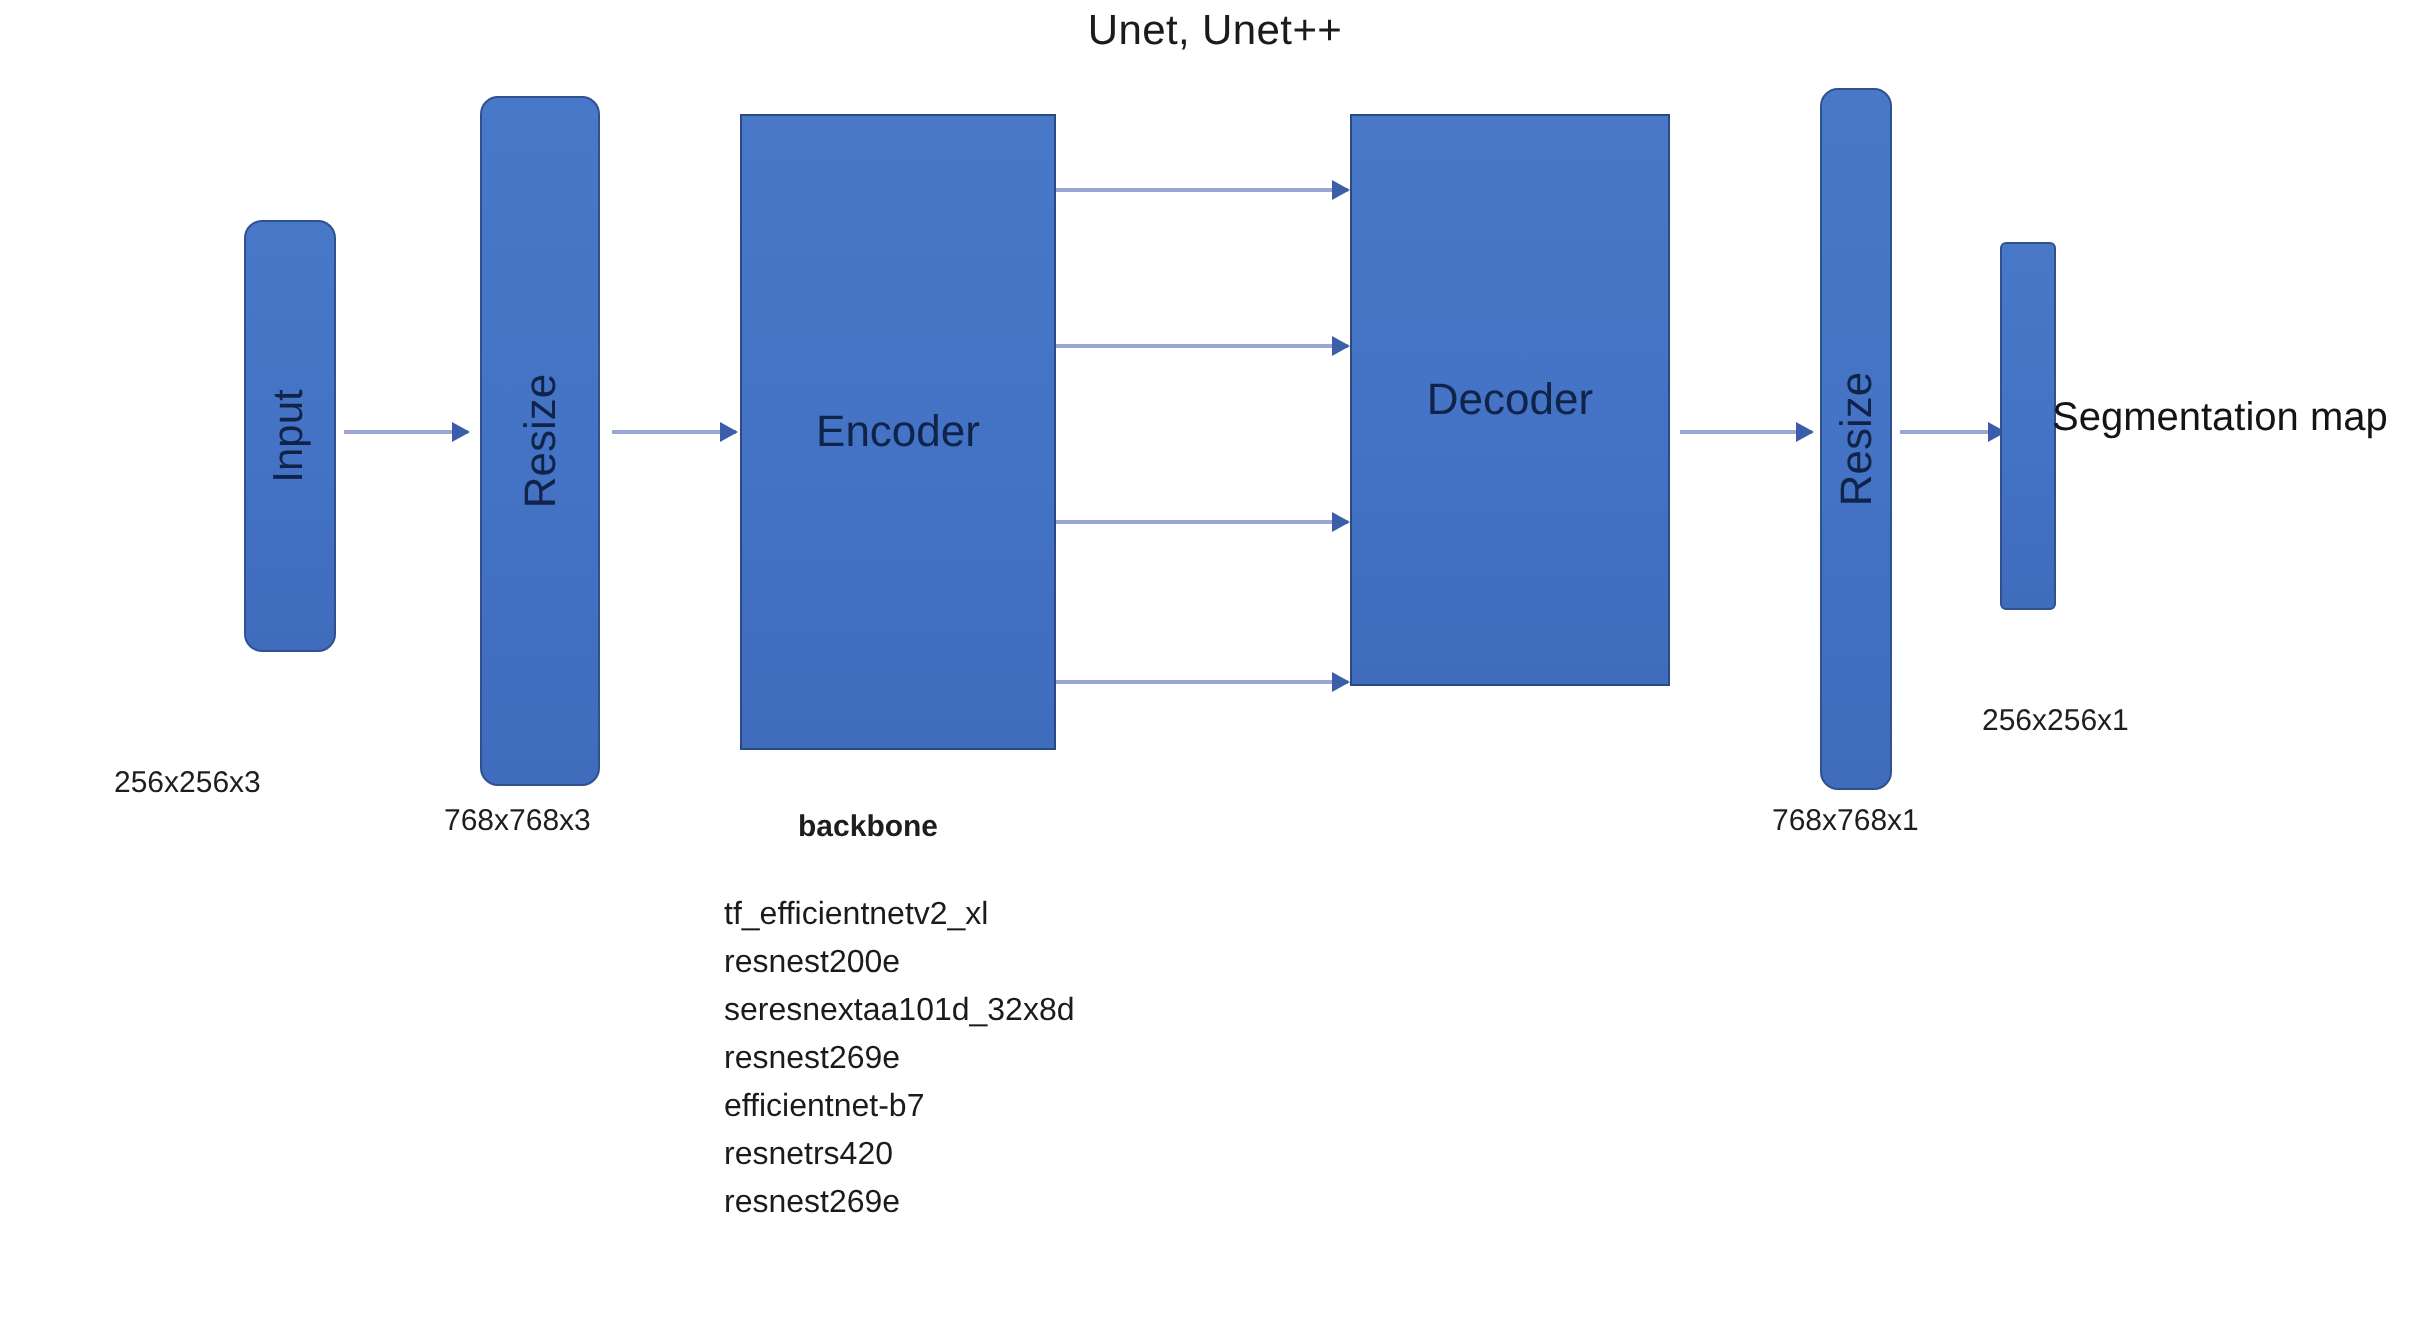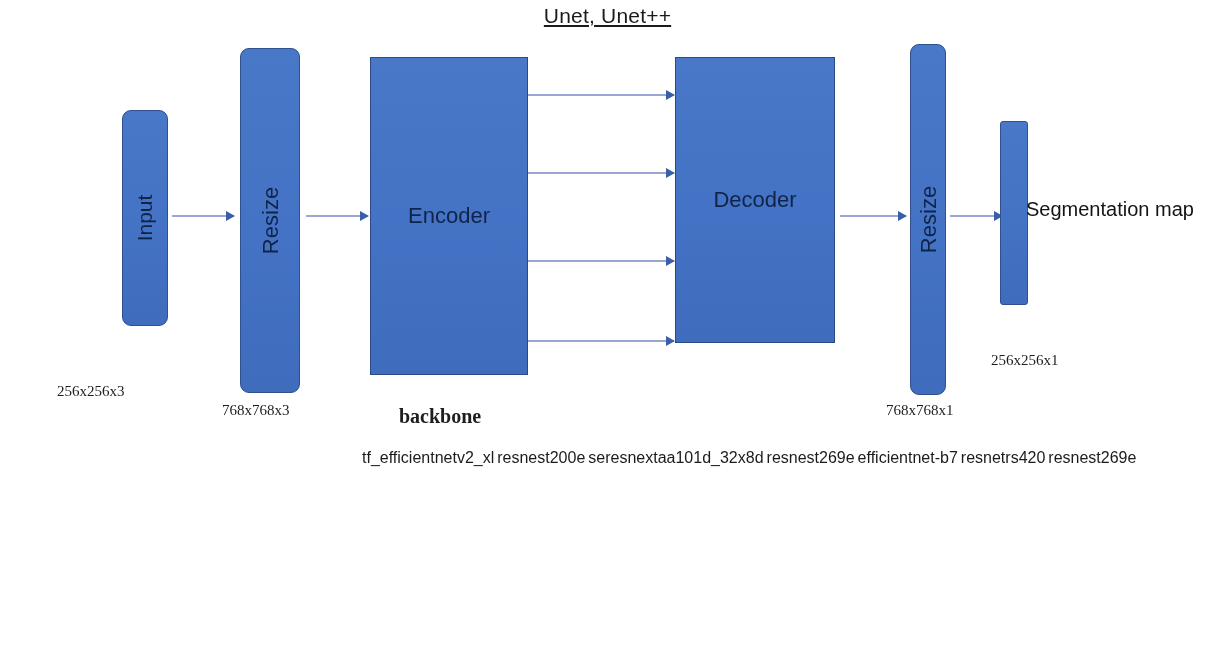--- a/index.html
+++ b/index.html
@@ -23,21 +23,20 @@
   
   .title {
     position: absolute;
     left: 0;
     top: 4px;
     width: 1215px;
     text-align: center;
     font-size: 21px;
     color: #1b1b1b;
     letter-spacing: 0.2px;
-    text-decoration: underline;
   }
 
   
   .block {
     position: absolute;
     background: #4472c4;
     background-image: linear-gradient(180deg, #4a78c8 0%, #4472c4 55%, #3f6cbd 100%);
     border: 1px solid #2f528f;
     box-sizing: border-box;
     padding-left: 26px;
@@ -93,39 +92,39 @@
     border-bottom: 5px solid transparent;
     border-left: 9px solid #3a5fa8;
   }
 
   
   .caption {
     position: absolute;
     font-size: 15px;
     color: #1e1e1e;
     white-space: nowrap;
-    font-family: Liberation Serif, serif;
   }
   .caption.bold {
     font-weight: bold;
-    font-size: 20px;
+    font-size: 15px;
   }
   .outside-label {
     position: absolute;
     font-size: 20px;
     color: #141414;
     white-space: nowrap;
   }
 
   
   .backbone-list {
     position: absolute;
     left: 362px;
     top: 447px;
     display: flex;
+    flex-direction: column;
     gap: 3px;
   }
   .backbone-item {
     font-size: 16px;
     line-height: 21px;
     color: #1b1b1b;
     white-space: nowrap;
   }
 </style>
 </head>

